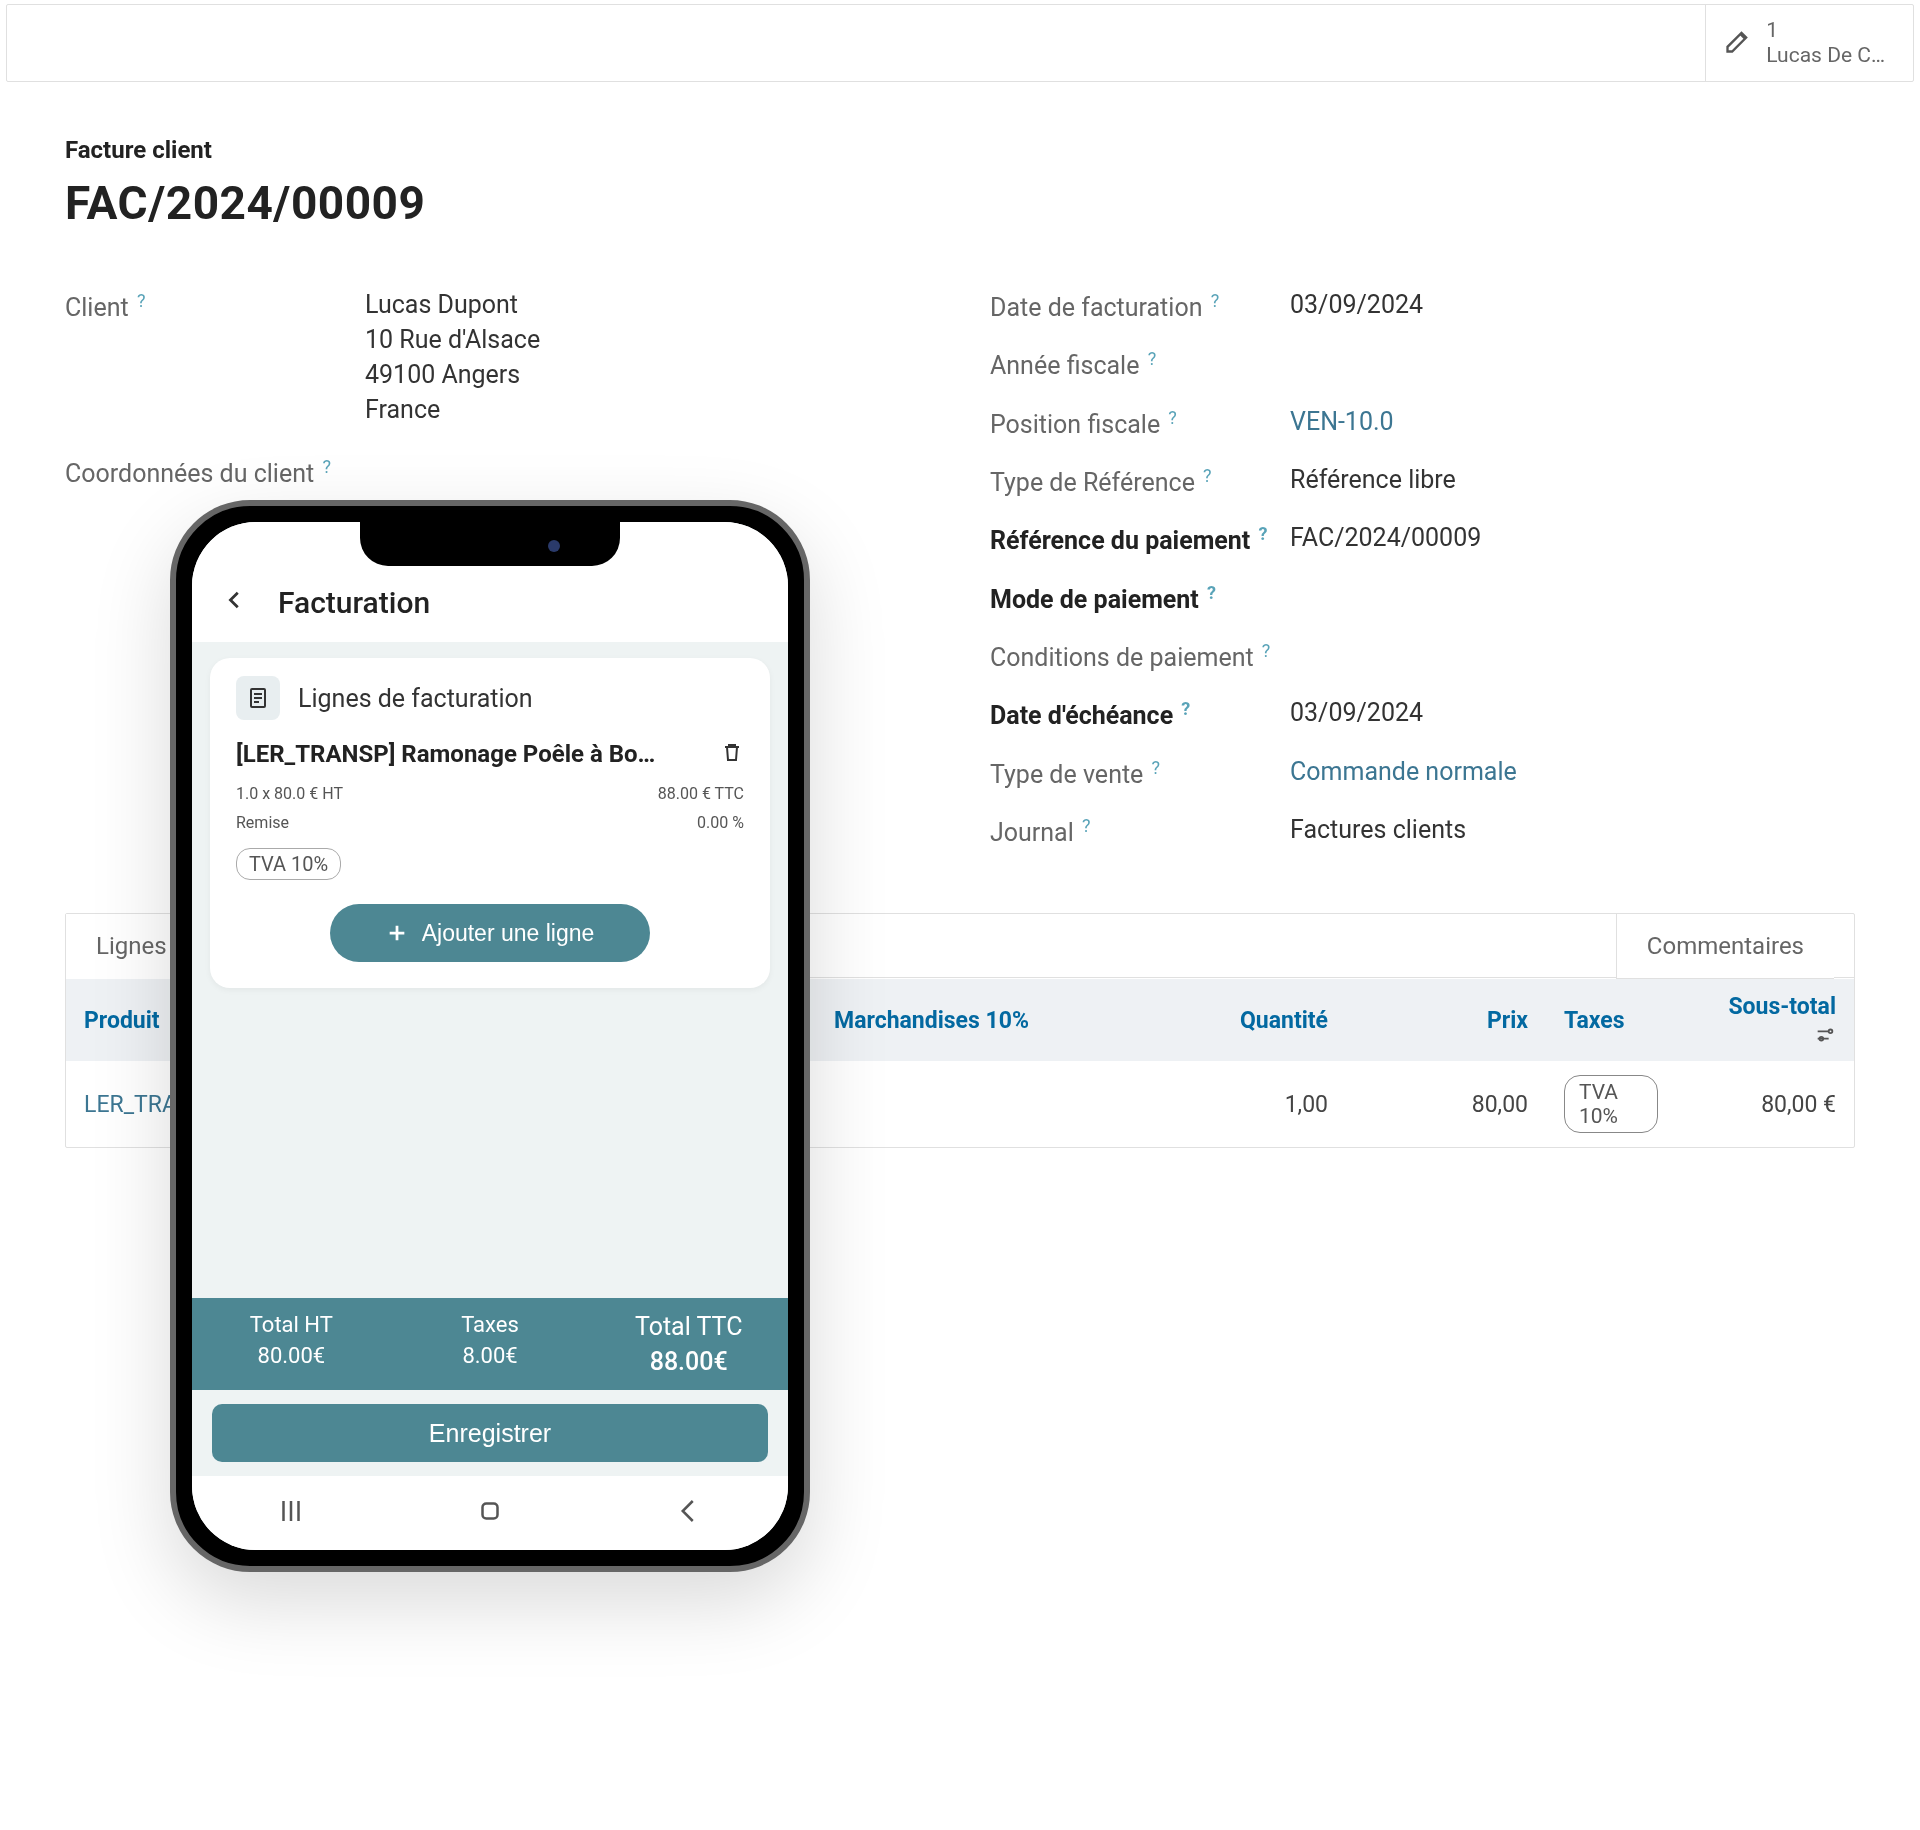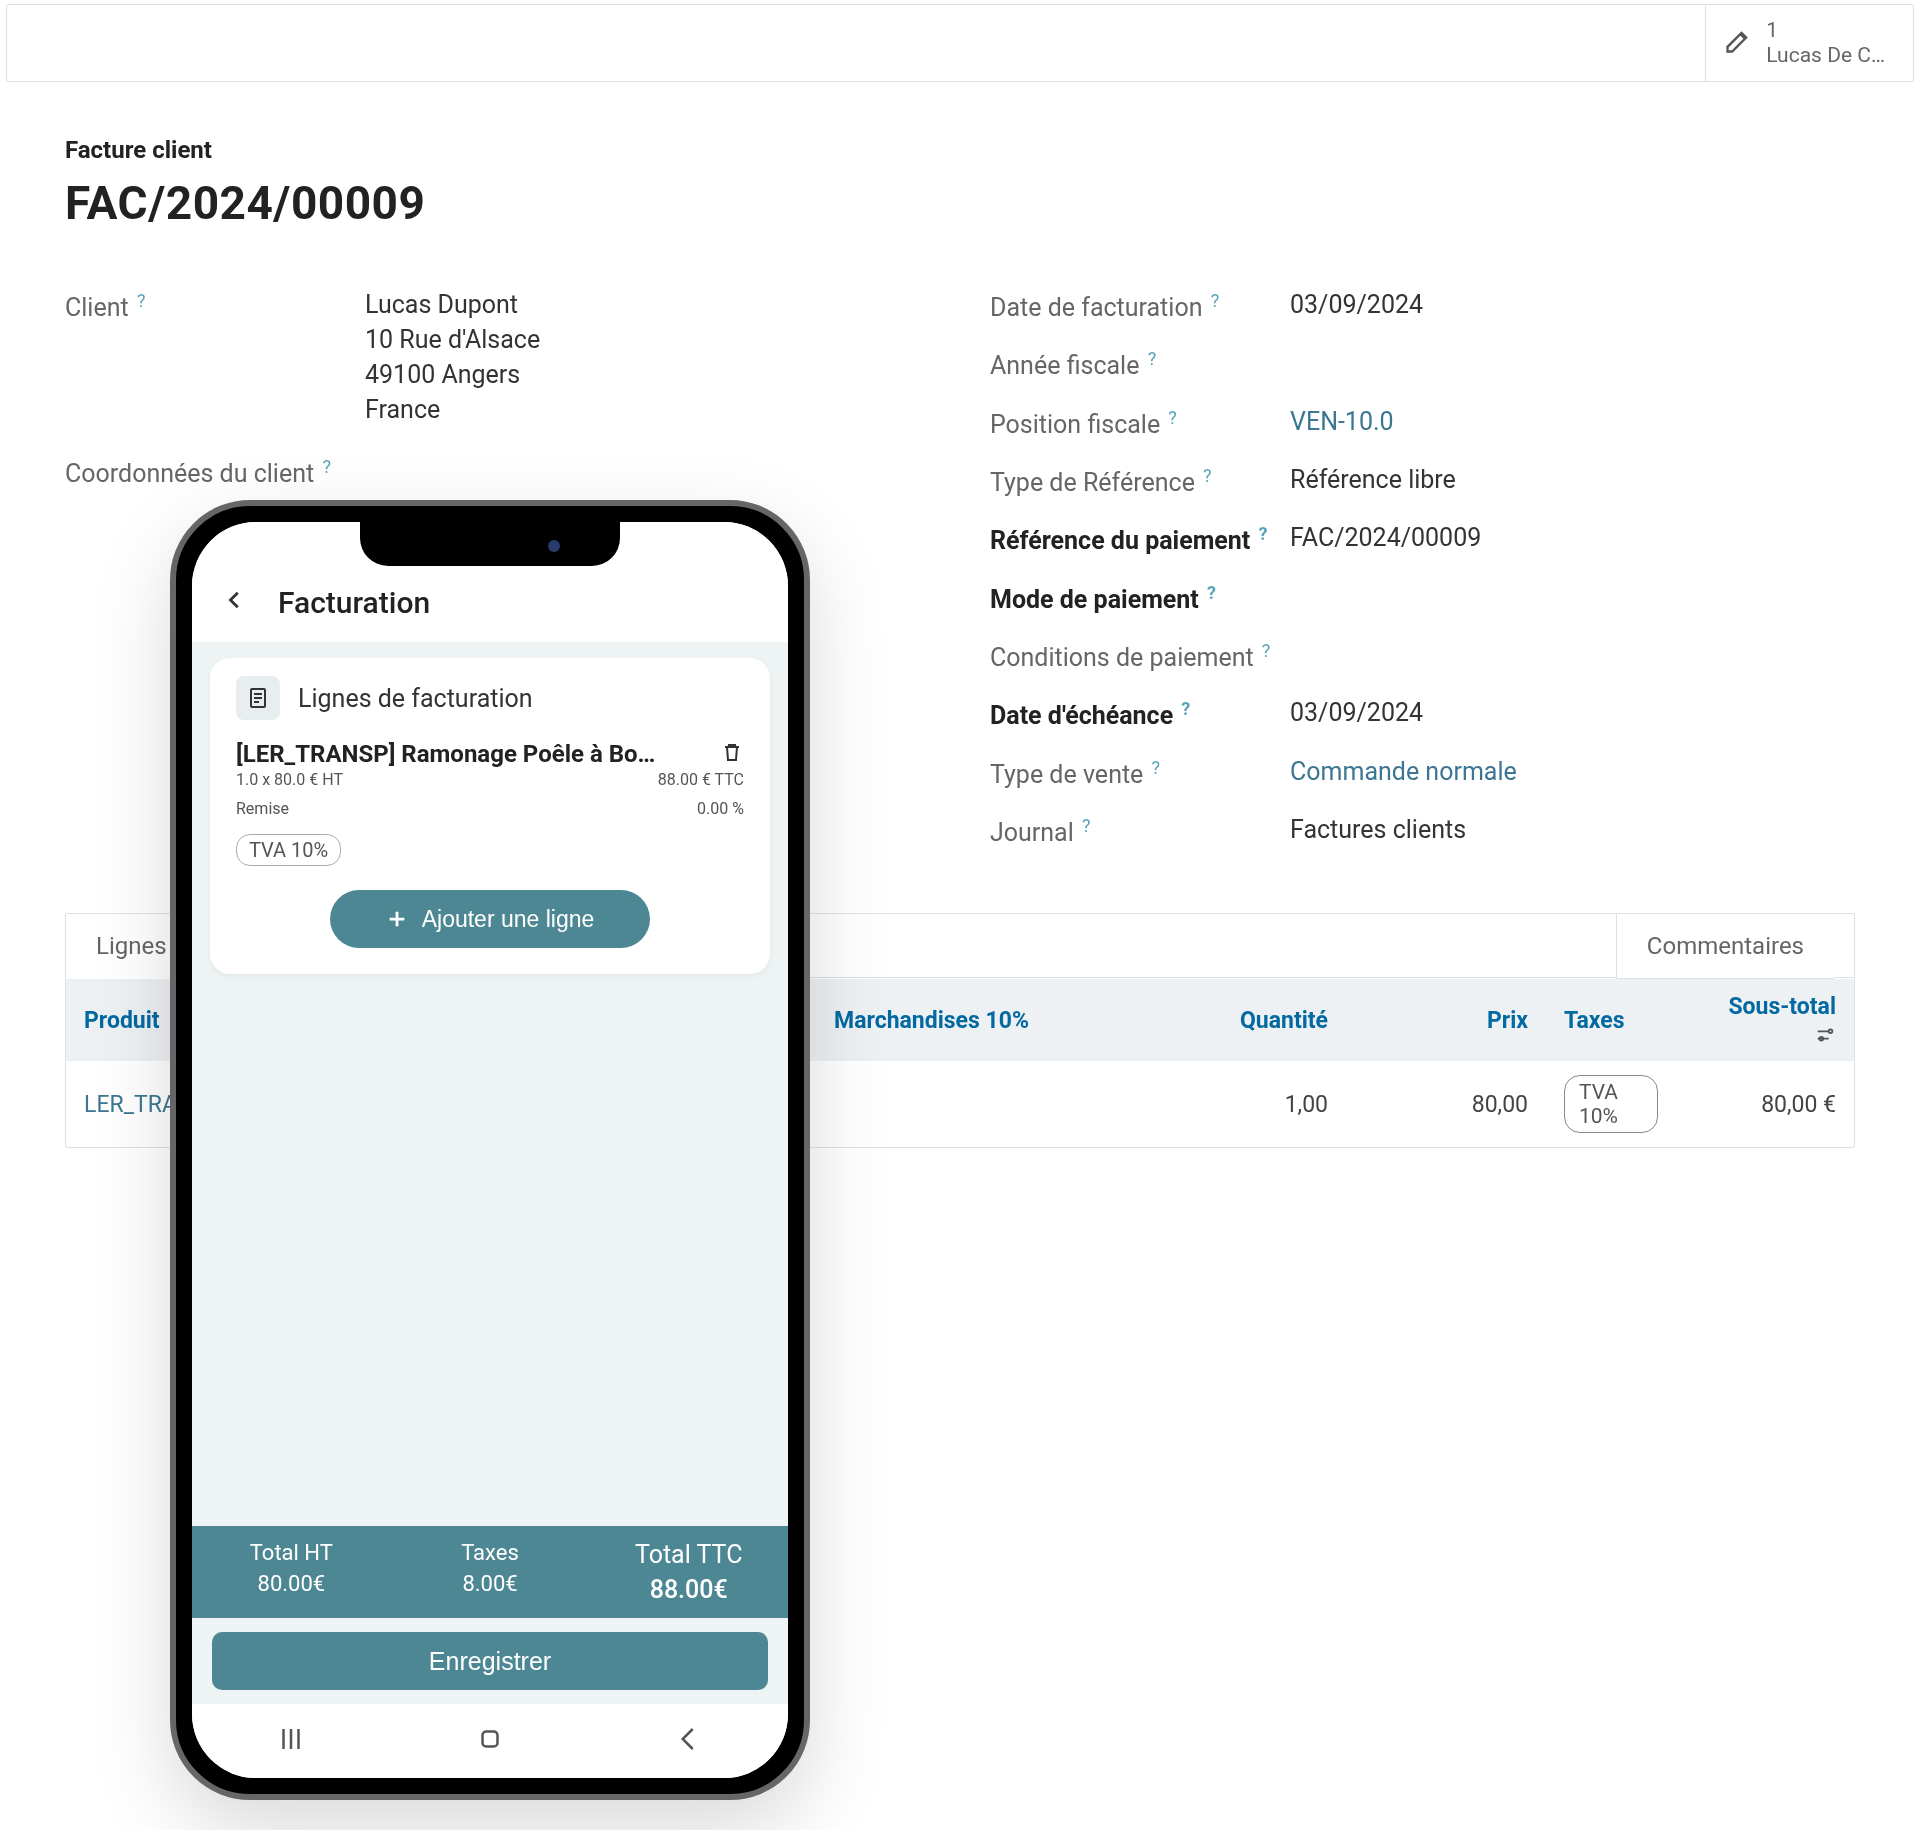--- a/index.html
+++ b/index.html
@@ -40,36 +40,36 @@
   
   .table { width: 100%; border-collapse: collapse; }
   .table th { background: #eef1f4; font-size: 23px; font-weight: 700; color: #0369a1; padding: 14px 18px; text-align: left; }
   .table th.right, .table td.right { text-align: right; }
   .table td { padding: 14px 18px; font-size: 23px; color: #444; }
   .table td.link { color: #3c7692; }
   .tax-badge { display: inline-block; border: 1px solid #888; border-radius: 16px; padding: 4px 14px; font-size: 21px; color: #555; }
   .sort-icon svg { width: 22px; height: 22px; stroke: #555; vertical-align: middle; margin-left: 8px; }
 
   
-  .phone { position: absolute; top: 500px; left: 170px; width: 640px; height: 1300px; border-radius: 80px; border: 6px solid #666; background: #000; box-shadow: 0 30px 80px rgba(0,0,0,0.15); }
+  .phone { position: absolute; top: 500px; left: 170px; width: 640px; height: 1072px; border-radius: 80px; border: 6px solid #666; background: #000; box-shadow: 0 30px 80px rgba(0,0,0,0.15); }
   .phone-inner { position: absolute; inset: 16px; border-radius: 64px; background: #eef3f3; overflow: hidden; }
   .phone-notch { position: absolute; top: 0; left: 50%; transform: translateX(-50%); width: 260px; height: 44px; background: #000; border-bottom-left-radius: 28px; border-bottom-right-radius: 28px; z-index: 5; }
   .phone-notch::after { content: ""; position: absolute; right: 60px; top: 18px; width: 12px; height: 12px; background: #2a3a6a; border-radius: 50%; }
 
   .screen-header { background: #fff; height: 120px; display: flex; align-items: center; padding: 40px 32px 0 32px; gap: 32px; }
   .back-icon svg { width: 22px; height: 22px; stroke: #333; }
   .screen-title { font-size: 30px; font-weight: 500; color: #222; }
 
   .card { margin: 16px 18px; background: #fff; border-radius: 20px; padding: 18px 26px 26px 26px; box-shadow: 0 2px 6px rgba(0,0,0,0.05); }
   .card-header { display: flex; align-items: center; gap: 18px; margin-bottom: 18px; }
   .card-header-icon { width: 44px; height: 44px; border-radius: 8px; background: #e8eef0; display: flex; align-items: center; justify-content: center; }
   .card-header-icon svg { width: 24px; height: 24px; stroke: #333; fill: none; }
   .card-header-title { font-size: 25px; color: #333; }
 
-  .line-title-row { display: flex; align-items: center; justify-content: space-between; margin-bottom: 0; }
+  .line-title-row { display: flex; align-items: center; justify-content: space-between; margin-bottom: 14px; }
   .line-title { font-size: 24px; font-weight: 700; color: #222; flex: 1; white-space: nowrap; overflow: hidden; text-overflow: ellipsis; margin-right: 8px; }
   .trash-icon svg { width: 24px; height: 28px; stroke: #333; fill: none; }
 
   .line-row { display: flex; justify-content: space-between; font-size: 16px; color: #555; margin-bottom: 10px; }
   .tax-chip { display: inline-block; border: 1px solid #aaa; border-radius: 14px; padding: 3px 12px; font-size: 20px; color: #555; margin-top: 6px; }
 
   .add-line-btn { margin: 24px auto 0 auto; width: 320px; height: 58px; border-radius: 30px; background: #4d8793; color: #fff; display: flex; align-items: center; justify-content: center; gap: 14px; font-size: 23px; border: none; cursor: pointer; }
   .add-line-btn svg { width: 22px; height: 22px; stroke: #fff; }
 
   .phone-footer { position: absolute; bottom: 0; left: 0; right: 0; }

